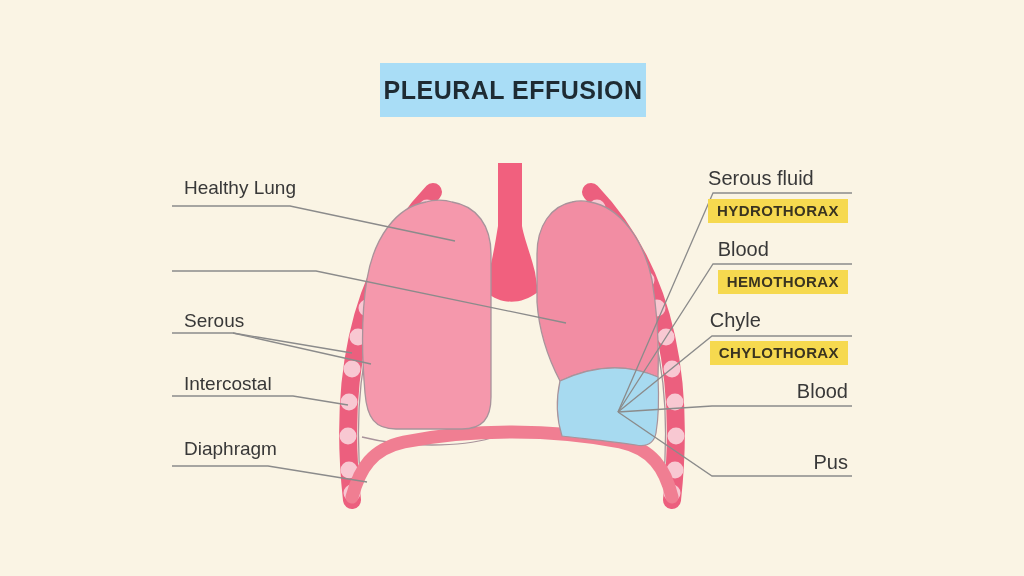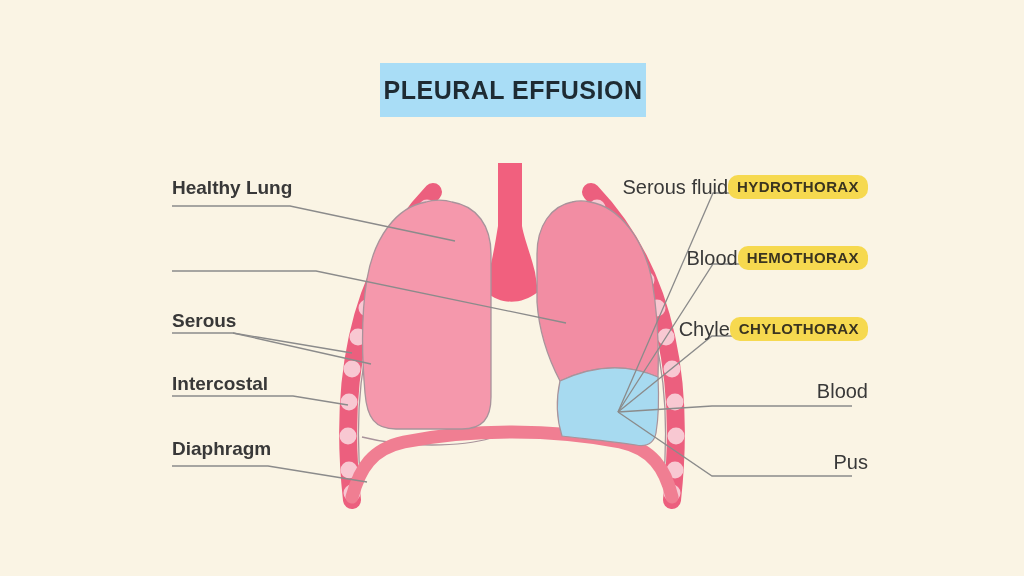--- a/index.html
+++ b/index.html
@@ -27,42 +27,42 @@
   .title-box{
     position:absolute;left:380px;top:63px;width:266px;height:54px;
     background:var(--title_bg,#A9DDF6);
     color:var(--title_text,#1E2B33);
     font-size:25px;font-weight:700;letter-spacing:.5px;
     line-height:54px;text-align:center;
   }
 
   
   .llabel{
-    position:absolute;left:172px;
-    font-size:19px;font-weight:700;line-height:22px;
+    position:absolute;left:184px;
+    font-size:19px;font-weight:400;line-height:22px;
     color:var(--label_text,#383838);
     white-space:nowrap;
   }
 
   
   .rpair{
-    position:absolute;right:156px;
-    display:flex;flex-direction:row;align-items:flex-end;
+    position:absolute;right:176px;
+    display:flex;flex-direction:column;align-items:flex-start;
     white-space:nowrap;
   }
   .rname{
     font-size:20px;font-weight:500;line-height:24px;
     color:var(--label_text,#383838);
   }
   .rterm{
     margin-top:9px;
     background:var(--highlight_bg,#F6D94F);
     color:var(--highlight_text,#3A3420);
     font-size:15px;font-weight:700;letter-spacing:.4px;
-    padding:3px 9px 4px 9px;border-radius:10px;
+    padding:3px 9px 4px 9px;border-radius:0;
   }
 </style>
 </head>
 <body>
 
 <div id="stage">
 
   <svg id="art" width="1024" height="576" viewBox="0 0 1024 576">
 
     <path class="trachea" d="M498,163 L522,163 L522,226 C524,238 530,252 535,272 L538,292 C521,305 501,305 486,292 L489,272 C494,252 496,238 498,226 Z"></path>

